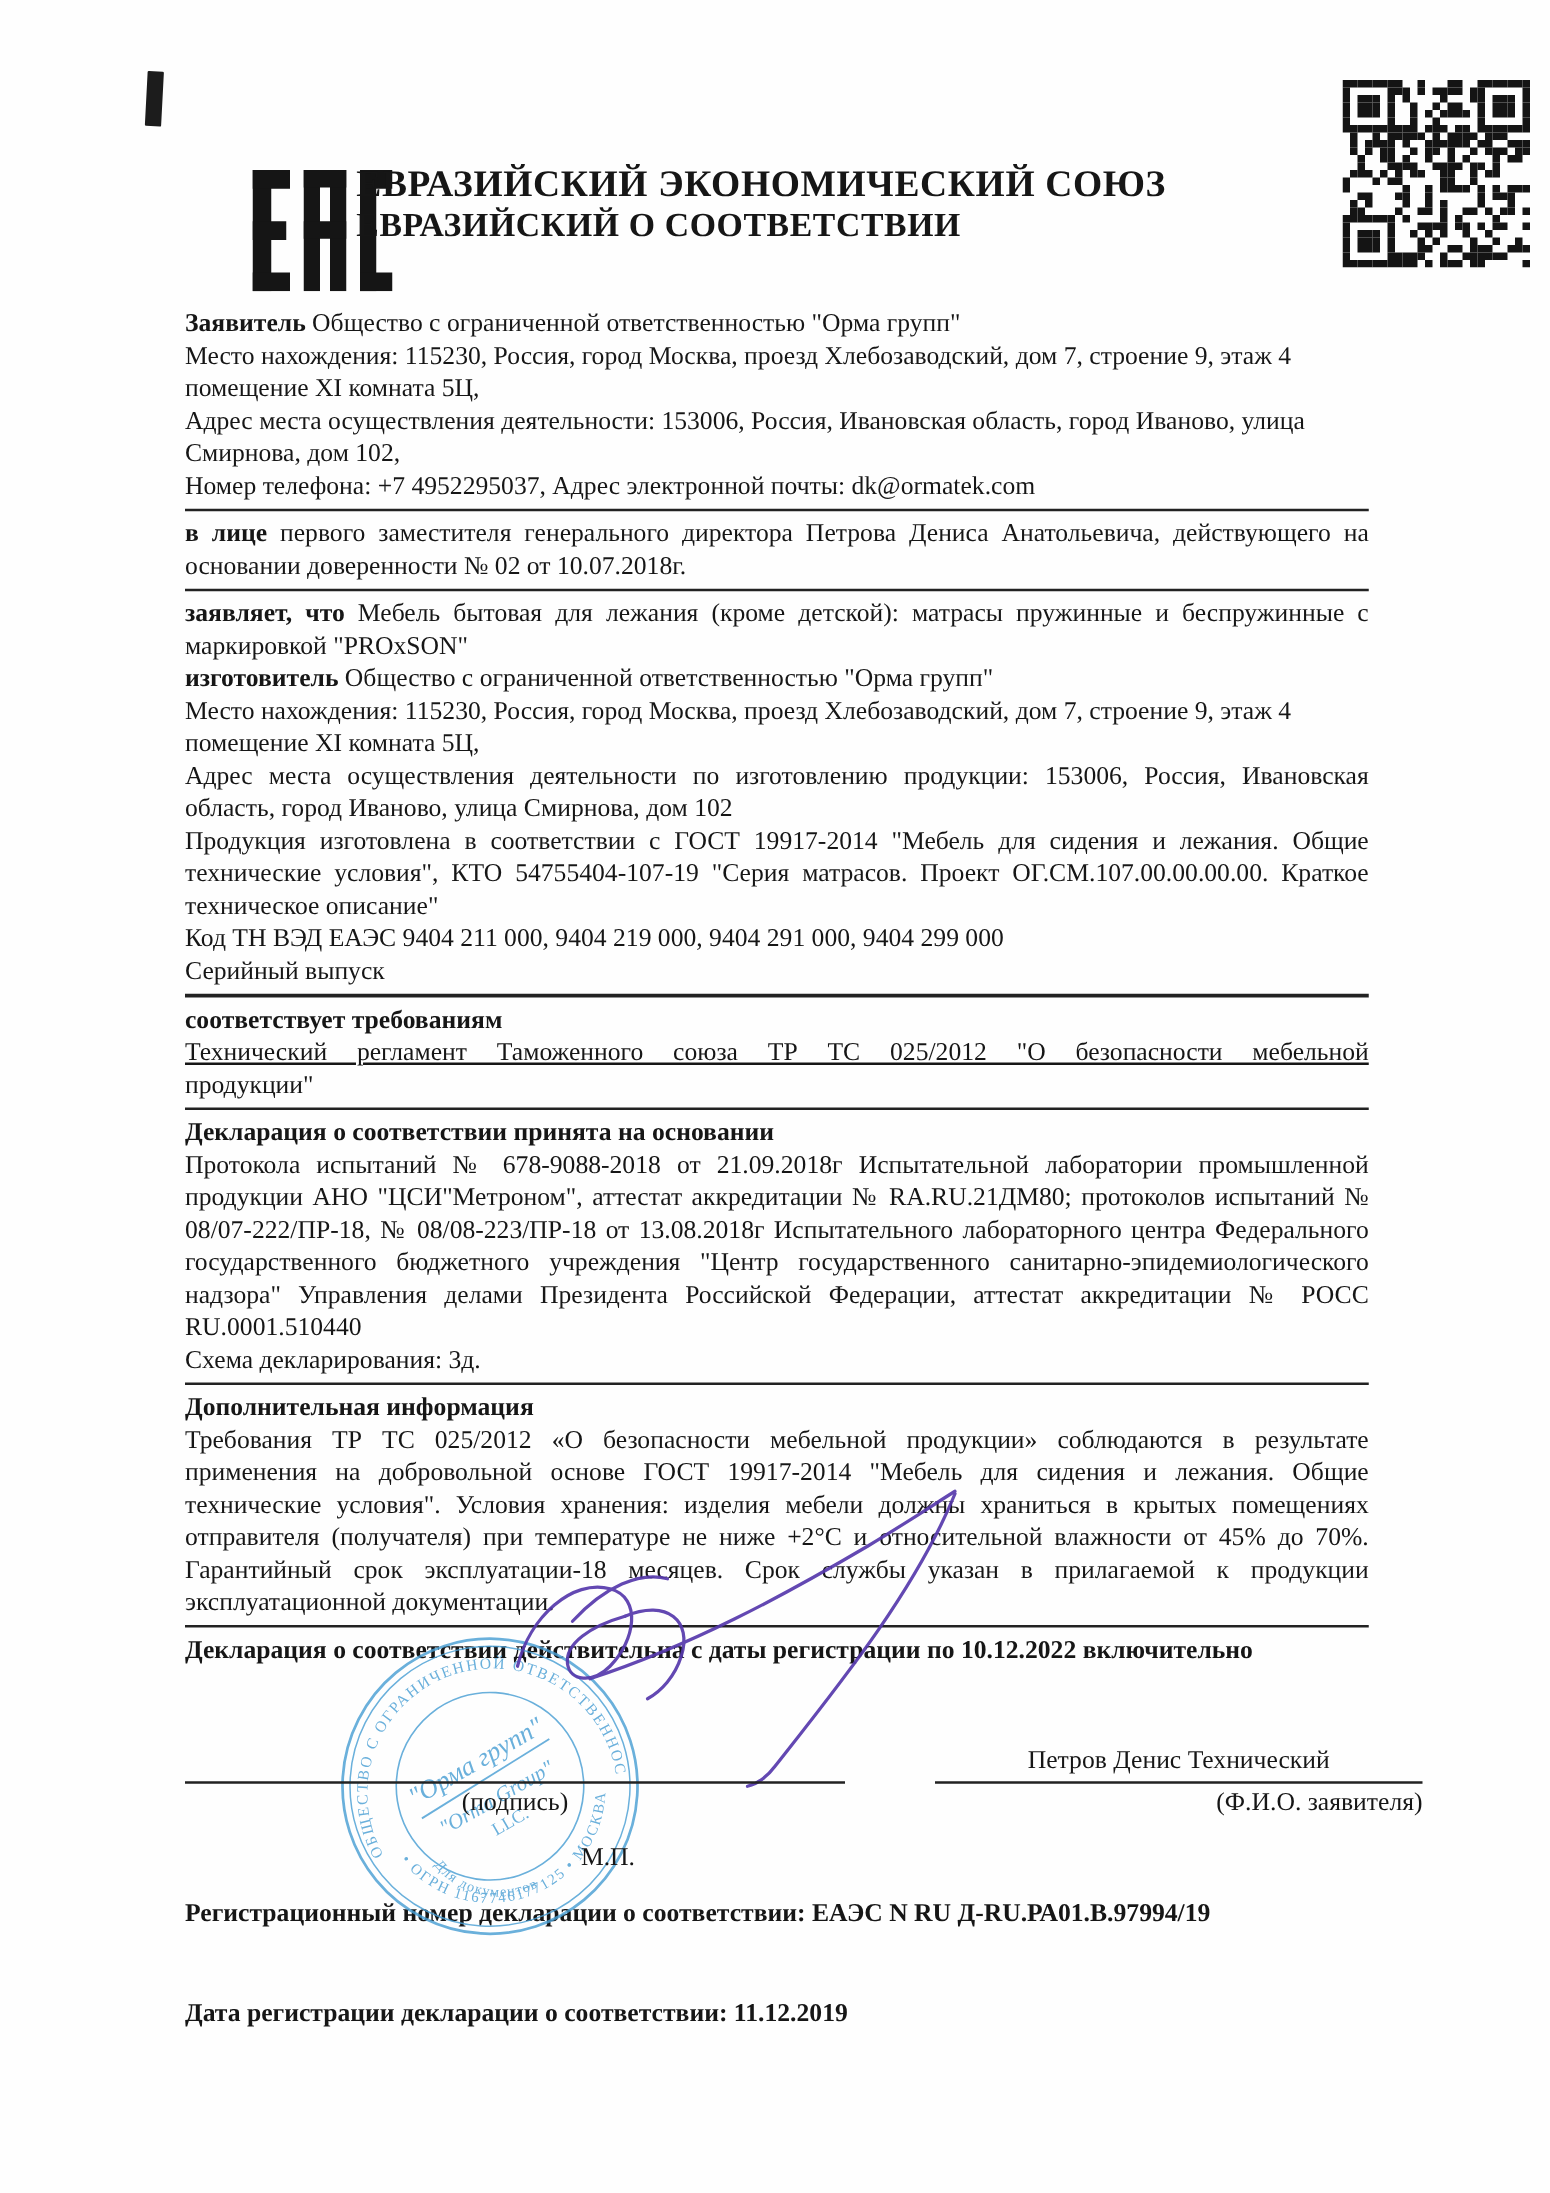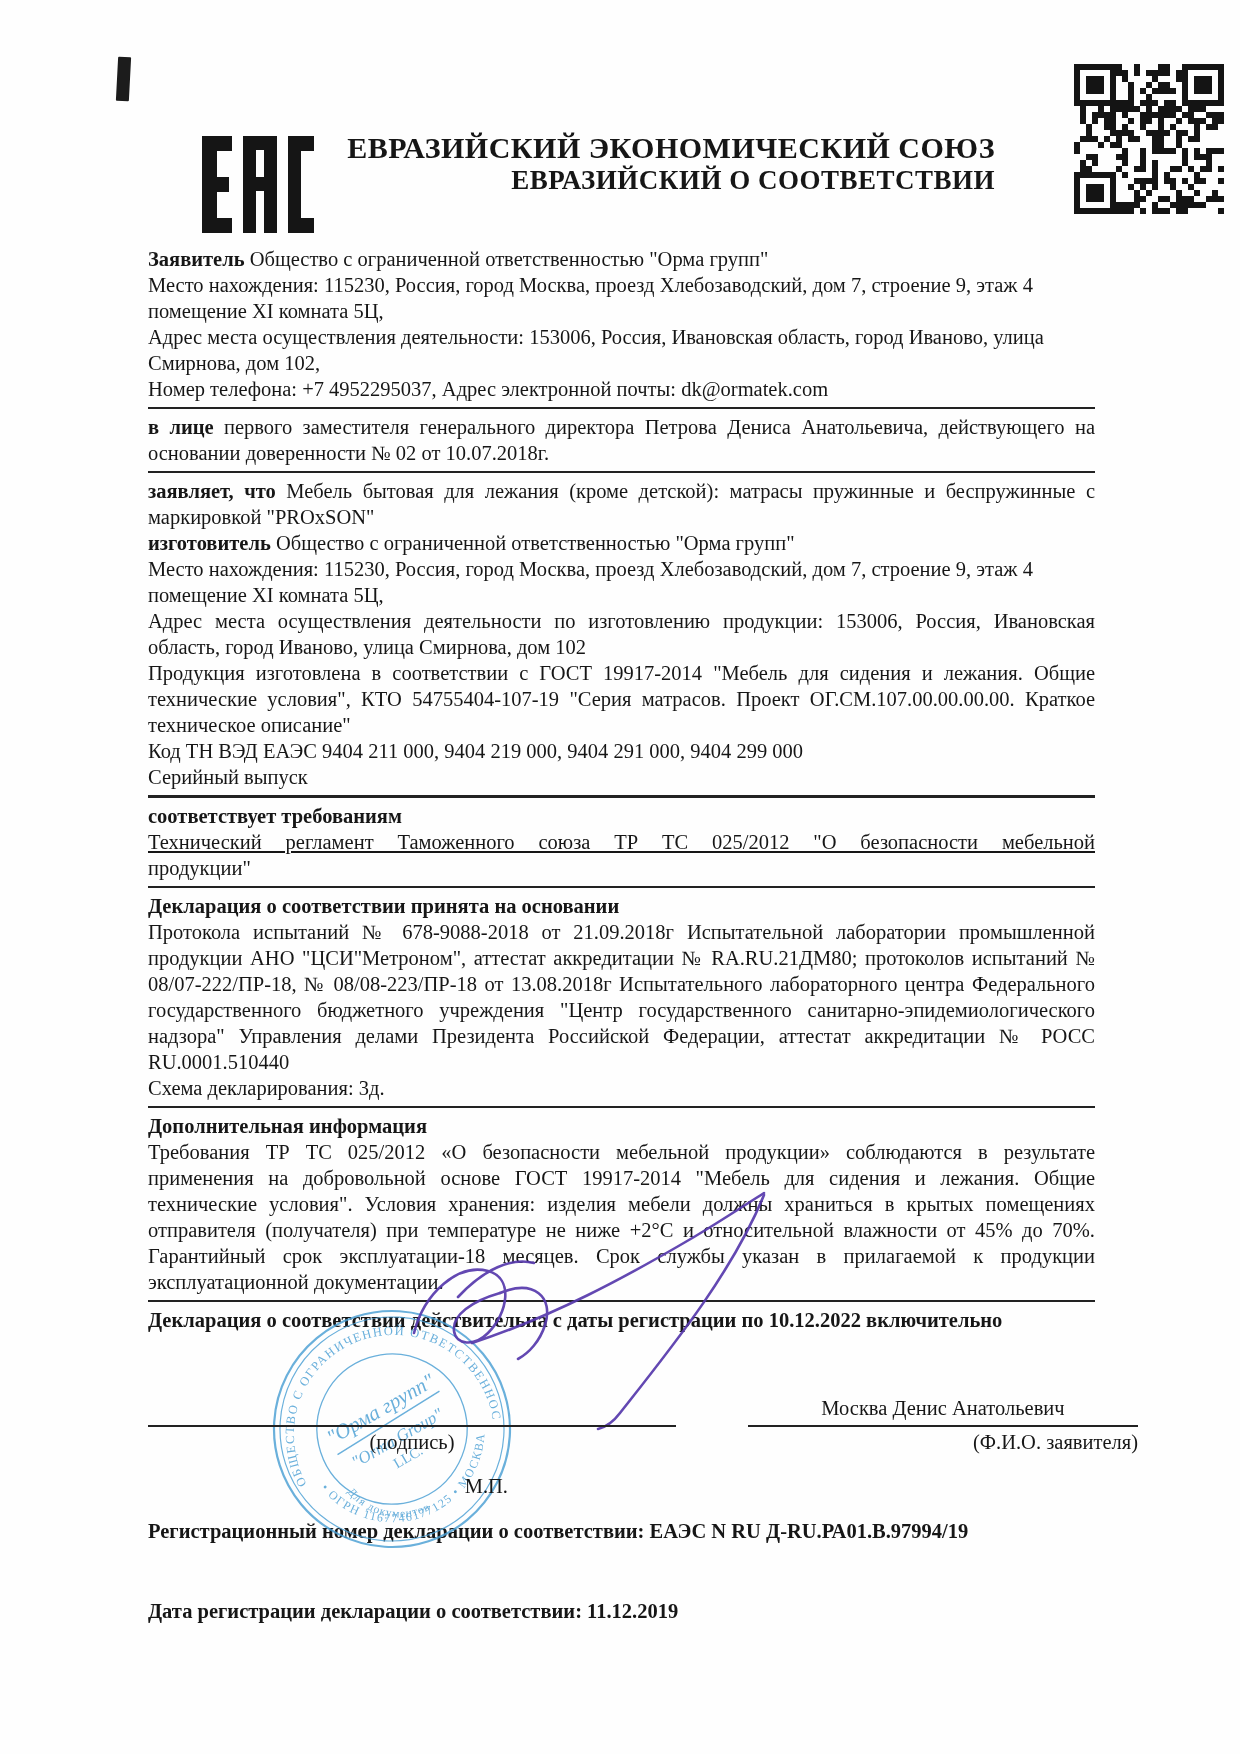--- a/index.html
+++ b/index.html
@@ -8,21 +8,21 @@
     width:1240px;height:1754px;
     margin:0 auto;
     background:#fefefe;
     font-family:"Liberation Serif","DejaVu Serif",serif;
     color:#161616;
     overflow:hidden;
   }
   
   .artifact{position:absolute;left:117px;top:57px;width:13px;height:44px;background:#1c1c1c;transform:rotate(3deg);border-radius:1px;}
   .eac-logo{position:absolute;left:202px;top:136px;}
-  .titles{position:absolute;left:285px;top:130px;width:710px;text-align:right;font-weight:bold;line-height:1.18;}
+  .titles{position:absolute;left:285px;top:130px;width:710px;text-align:left;font-weight:bold;line-height:1.18;}
   .title1{font-size:30px;letter-spacing:0.5px;white-space:nowrap;}
   .title2{font-size:27px;letter-spacing:0.5px;white-space:nowrap;}
   .qr{position:absolute;left:1074px;top:64px;width:150px;height:150px;}
   
   .content{
     position:absolute;left:148px;top:246px;width:947px;
     font-size:20.5px;line-height:26px;
   }
   .content p{margin:0;}
   .b{font-weight:bold;}
@@ -473,21 +473,21 @@
           <path d="M 118,168 C 128,128 162,98 192,106 C 218,113 212,148 192,168 C 178,182 160,180 158,166 C 156,150 176,136 204,128"></path>
           <path d="M 204,128 C 238,114 258,132 249,160 C 244,176 233,188 222,194"></path>
           <path d="M 162,132 C 188,104 216,92 238,98"></path>
           <path d="M 176,178 C 256,152 330,112 398,72 C 428,54 452,38 468,28"></path>
           <path d="M 468,30 C 436,108 376,182 324,248 C 318,256 310,262 302,264"></path>
         </g>
       </svg>
 
       <div class="sig-line-left"></div>
       <div class="sig-caption-left">(подпись)</div>
-      <div class="sig-name">Москва Денис Анатольевич</div>
+      <div class="sig-name">Петров Денис Технический</div>
       <div class="sig-line-right"></div>
       <div class="sig-caption-right">(Ф.И.О. заявителя)</div>
       <div class="mp">М.П.</div>
     </div>
 
     <div class="reg-line"><span>Регистрационный номер декларации о соответствии:</span> <span>ЕАЭС N RU Д-RU.РА01.В.97994/19</span></div>
 
     <div class="date-line"><span>Дата регистрации декларации о соответствии:</span> <span>11.12.2019</span></div>
 
   </div>

